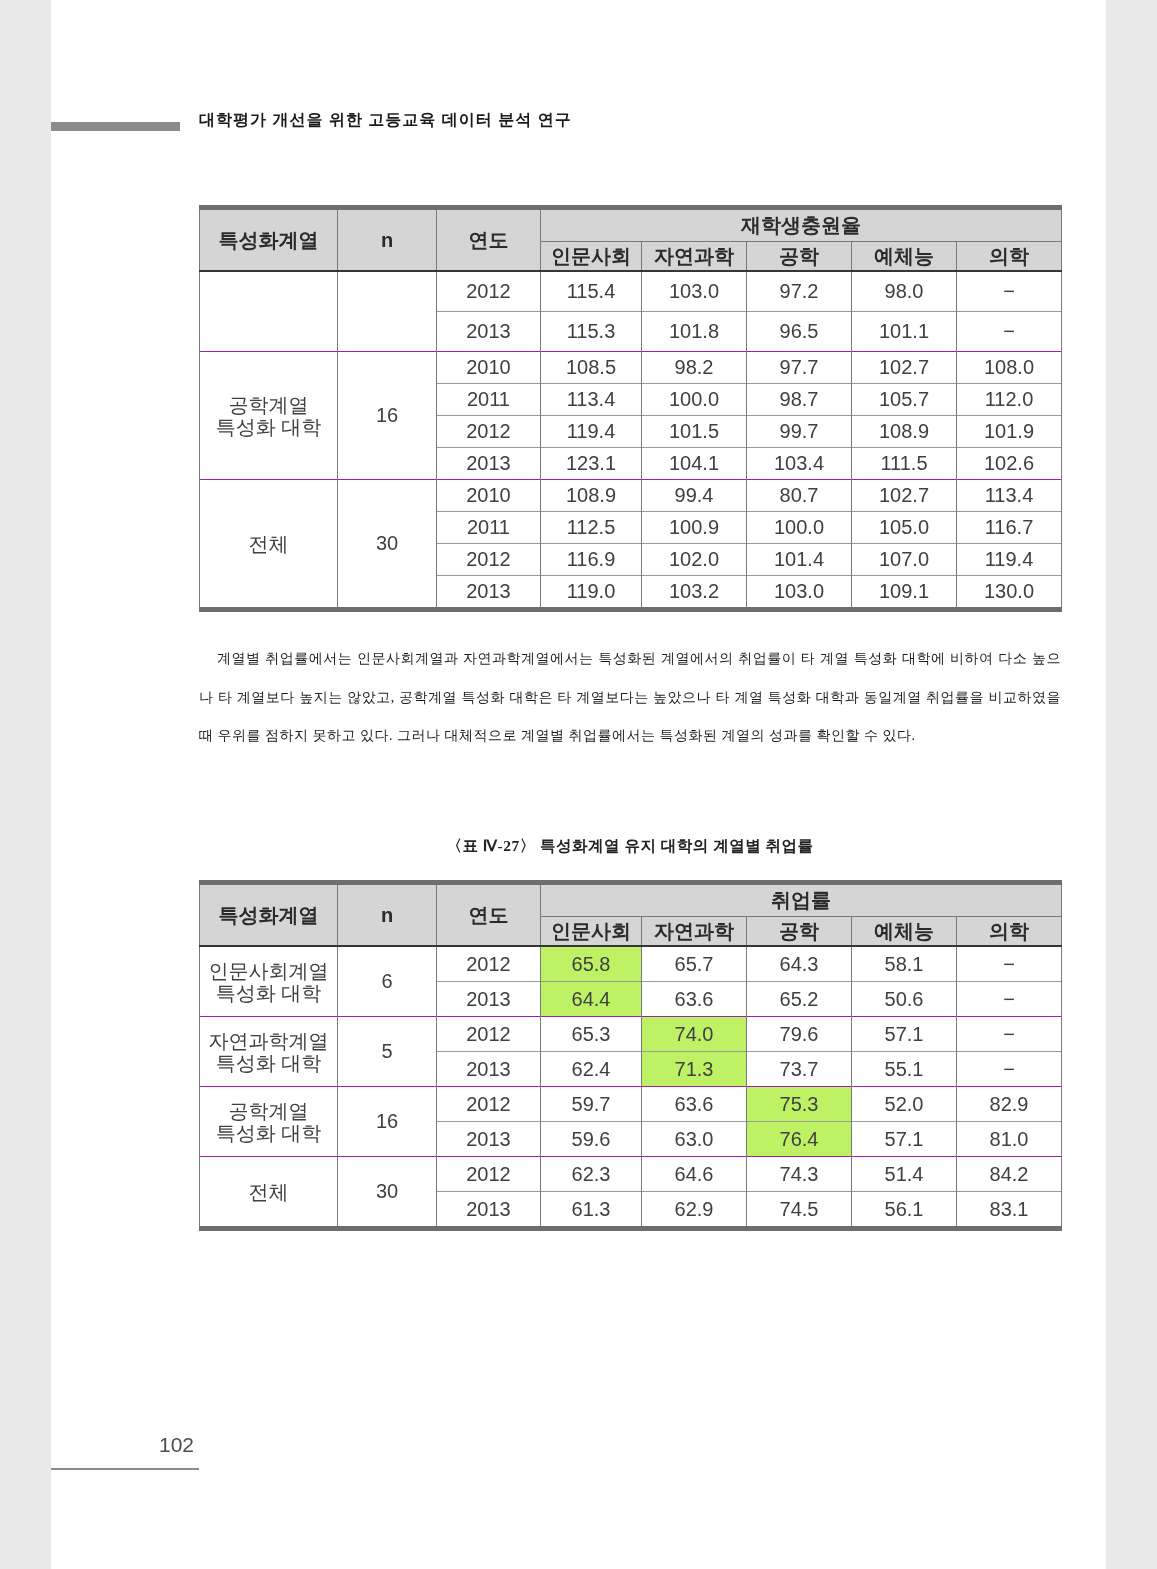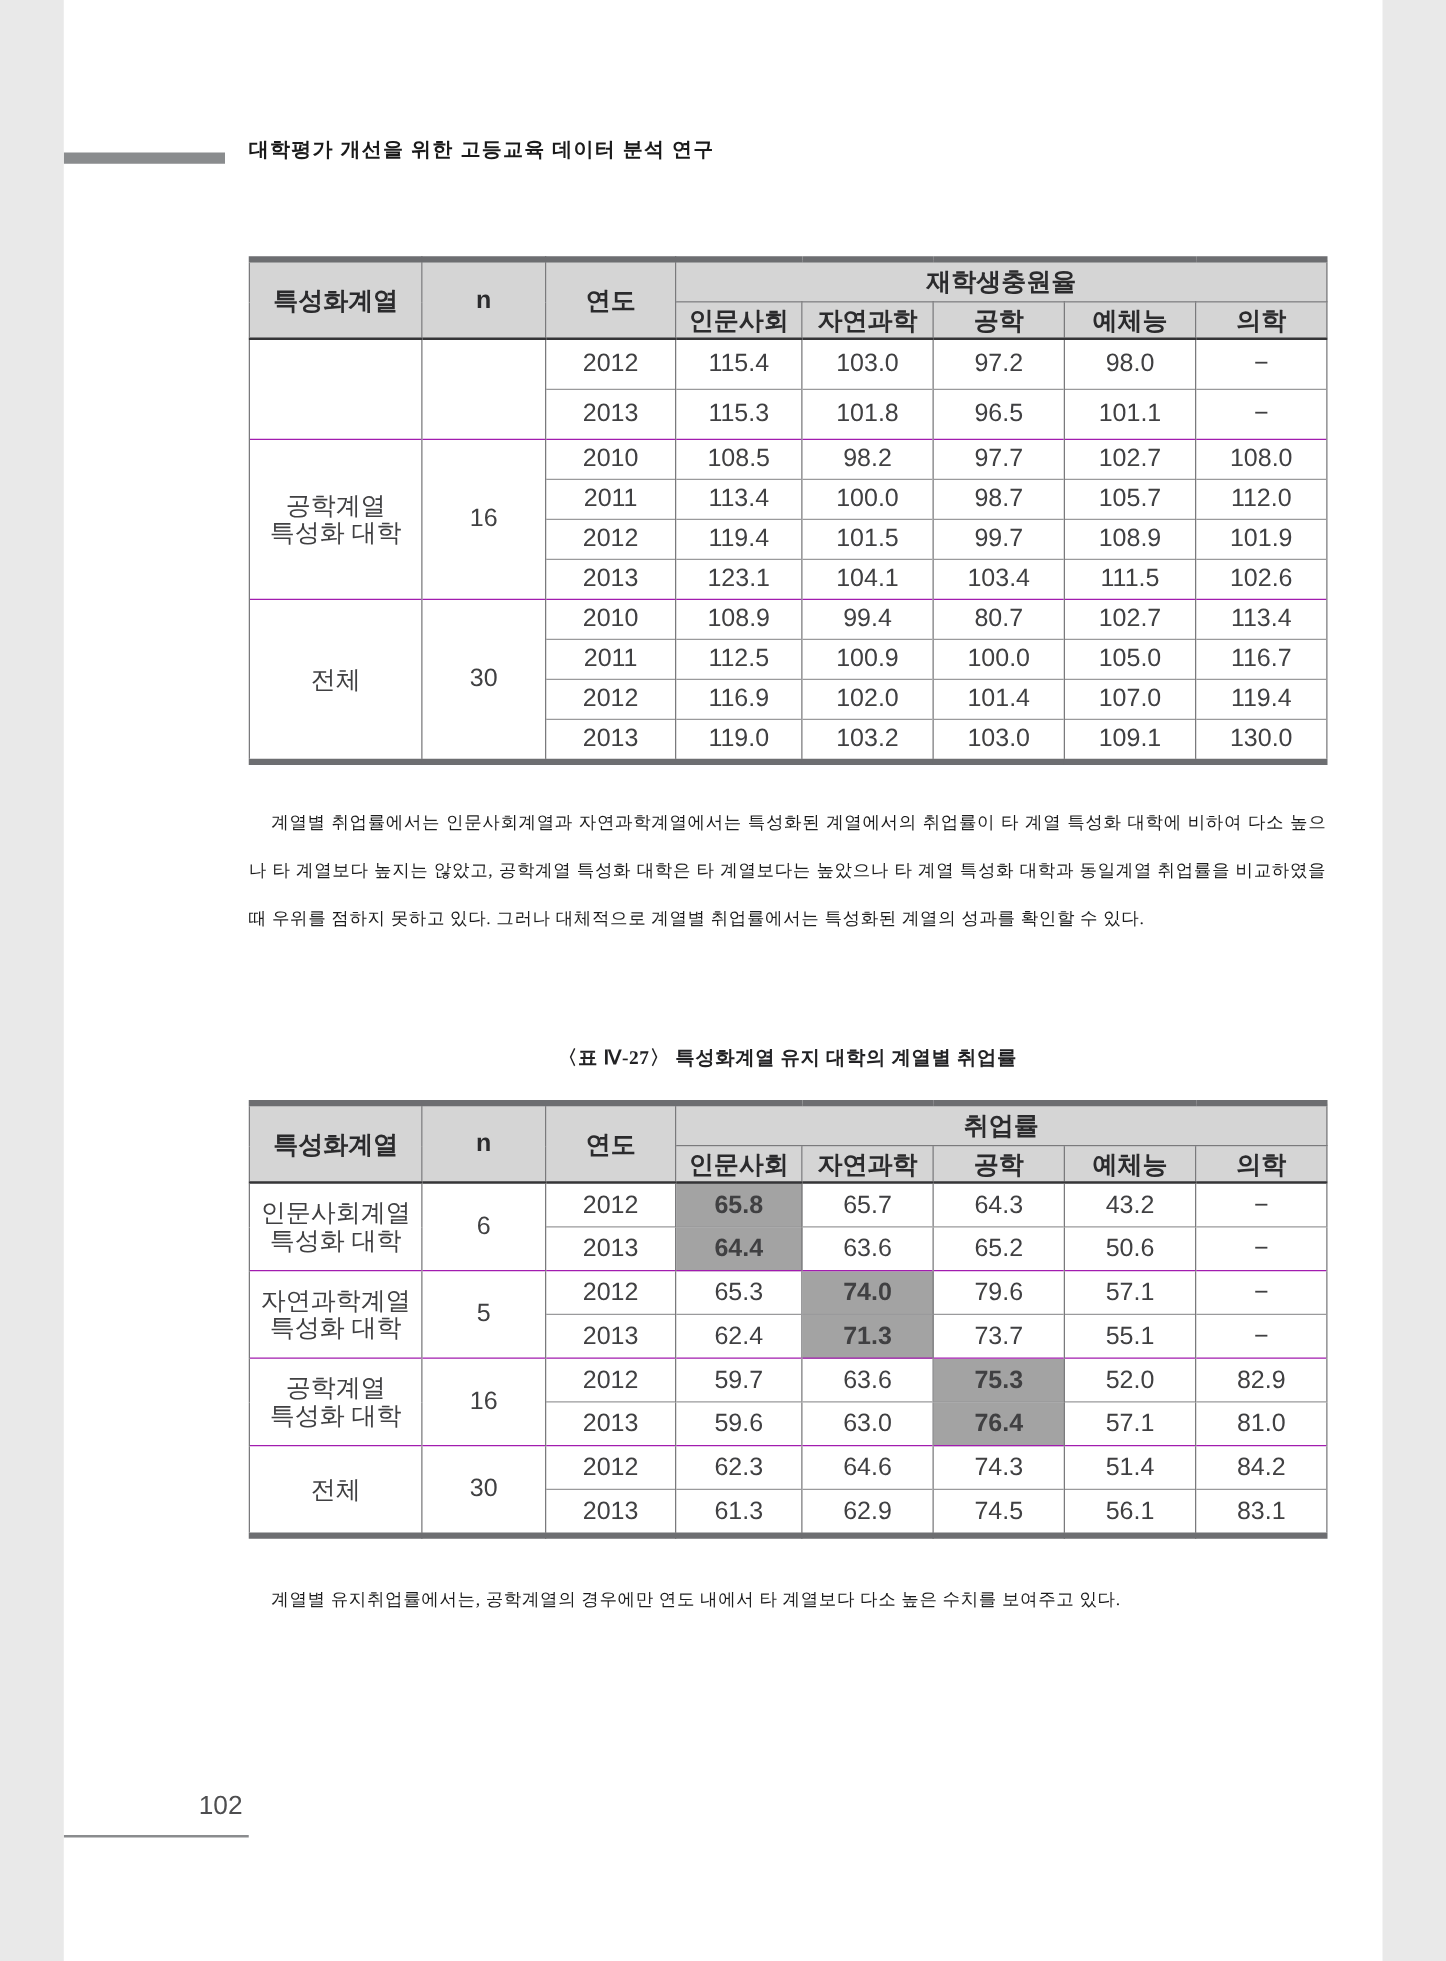--- a/index.html
+++ b/index.html
@@ -42,21 +42,21 @@
   }
   .dtable thead th.grp{border-bottom:1px solid #7a7a7c;height:31px;}
   .dtable thead tr.h1 th{height:31px;}
   .dtable thead tr.h2 th{height:28px;}
   .cat{white-space:pre-line;line-height:22px;}
   tr.r40 td{height:39px;}
   tr.r32 td{height:31px;}
   tr.r35 td{height:34px;}
   tr.sep td{border-top:1px solid #9a9a9c;}
   tr.gstart td{border-top:1px solid #a21caf;}
-  td.shade{background:#a3a3a3;font-weight:bold;}
+  td.shade{background:#bef264;}
   
   .para{
     position:absolute;left:148px;width:862px;
     font-family:"Liberation Serif","DejaVu Serif",serif;
     font-size:14px;line-height:38.5px;color:#1c1c1c;
     text-align:justify;text-indent:18px;letter-spacing:0.5px;
   }
   .p1{top:640px;}
   .p2{top:1262px;}
   .caption{
@@ -234,21 +234,21 @@
     </thead>
     <tbody>
       <tr class="r35">
         <td class="cat" rowspan="2">인문사회계열
 특성화 대학</td>
         <td rowspan="2">6</td>
         <td>2012</td>
         <td class="shade">65.8</td>
         <td>65.7</td>
         <td>64.3</td>
-        <td>43.2</td>
+        <td>58.1</td>
         <td>−</td>
       </tr>
       <tr class="r35 sep">
         <td>2013</td>
         <td class="shade">64.4</td>
         <td>63.6</td>
         <td>65.2</td>
         <td>50.6</td>
         <td>−</td>
       </tr>
@@ -307,18 +307,17 @@
         <td>2013</td>
         <td>61.3</td>
         <td>62.9</td>
         <td>74.5</td>
         <td>56.1</td>
         <td>83.1</td>
       </tr>
     </tbody>
   </table>
 
-  <div class="para p2">계열별 유지취업률에서는, 공학계열의 경우에만 연도 내에서 타 계열보다 다소 높은 수치를 보여주고 있다.</div>
 
   <div class="page-num">102</div>
   <div class="footer-rule"></div>
 
 </div>
 
 </body></html>

